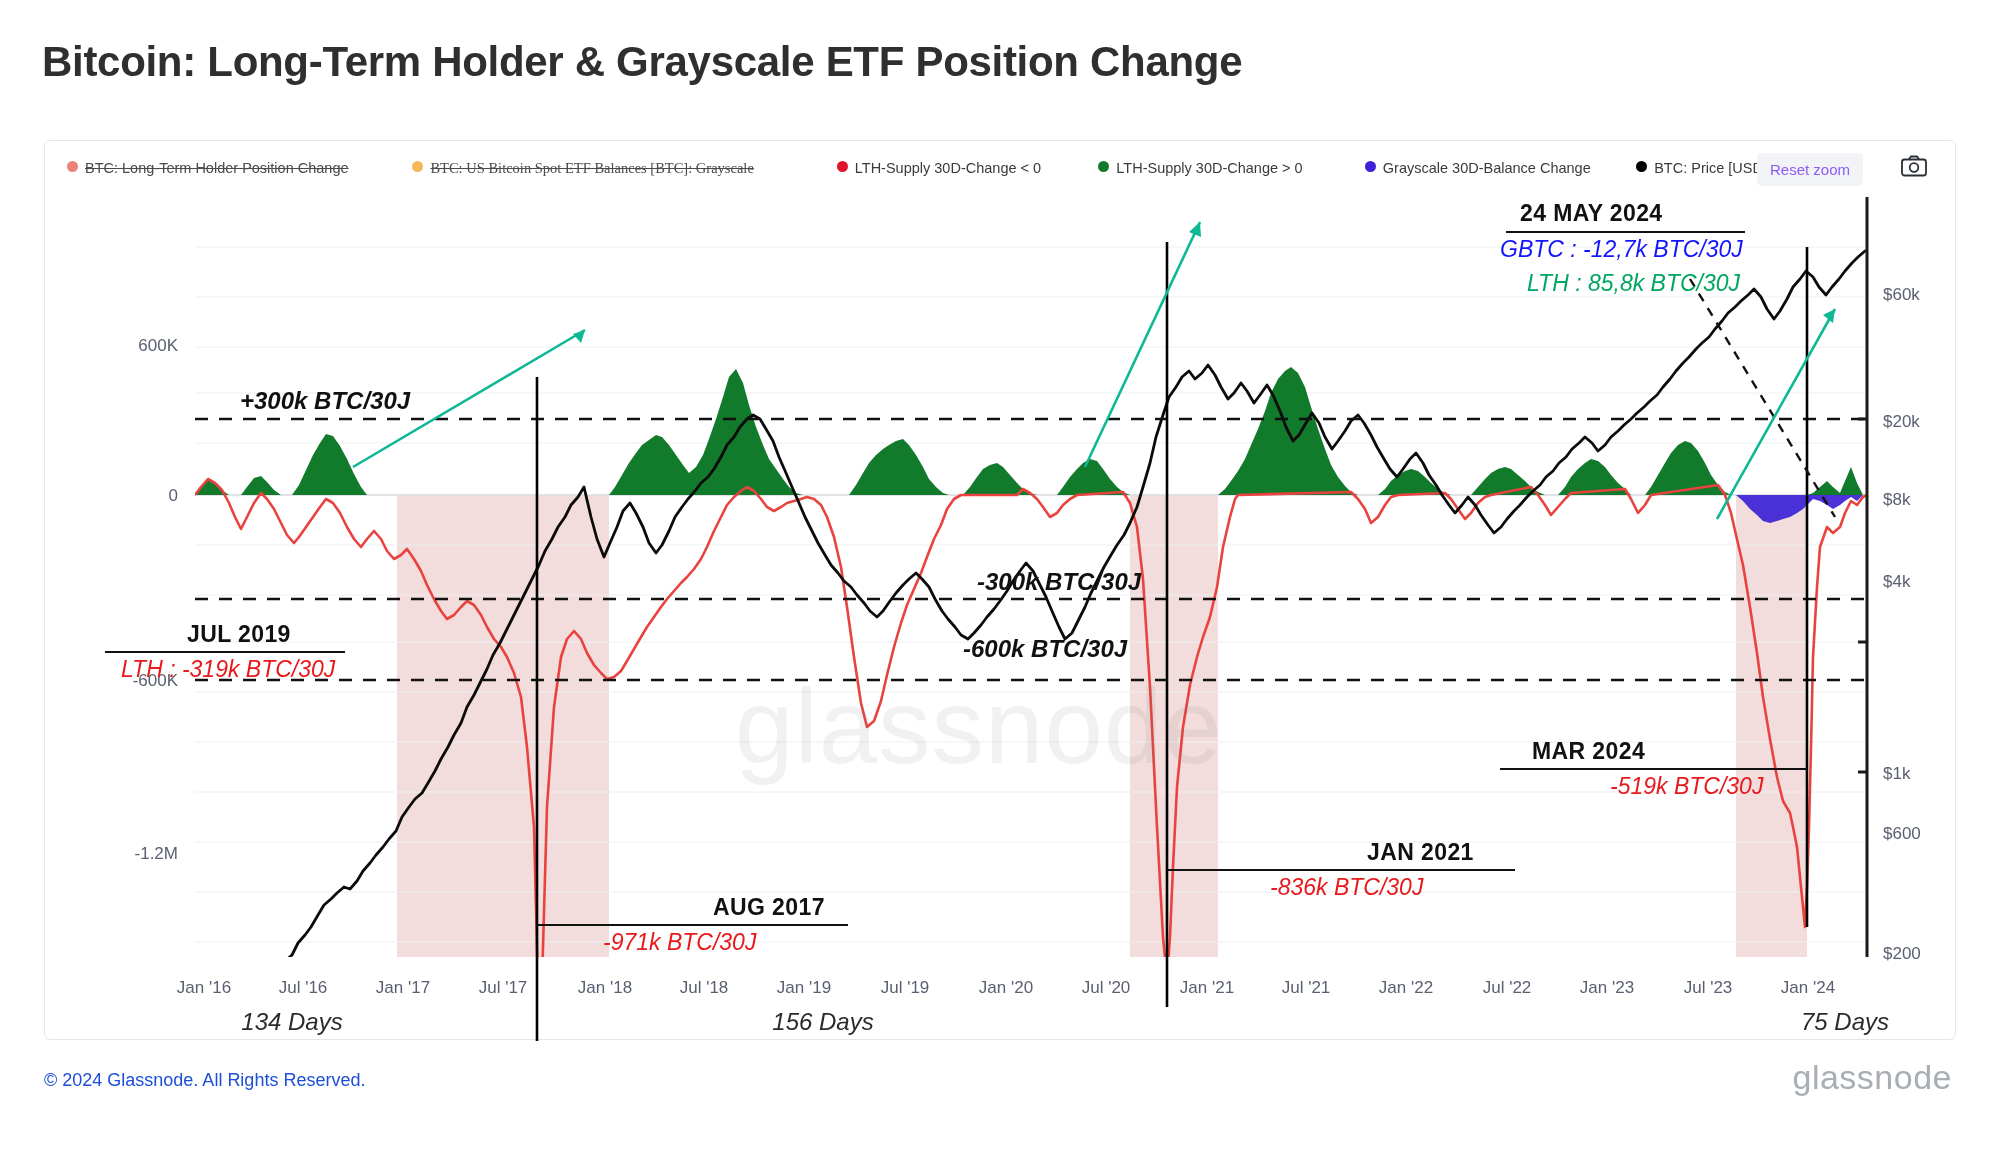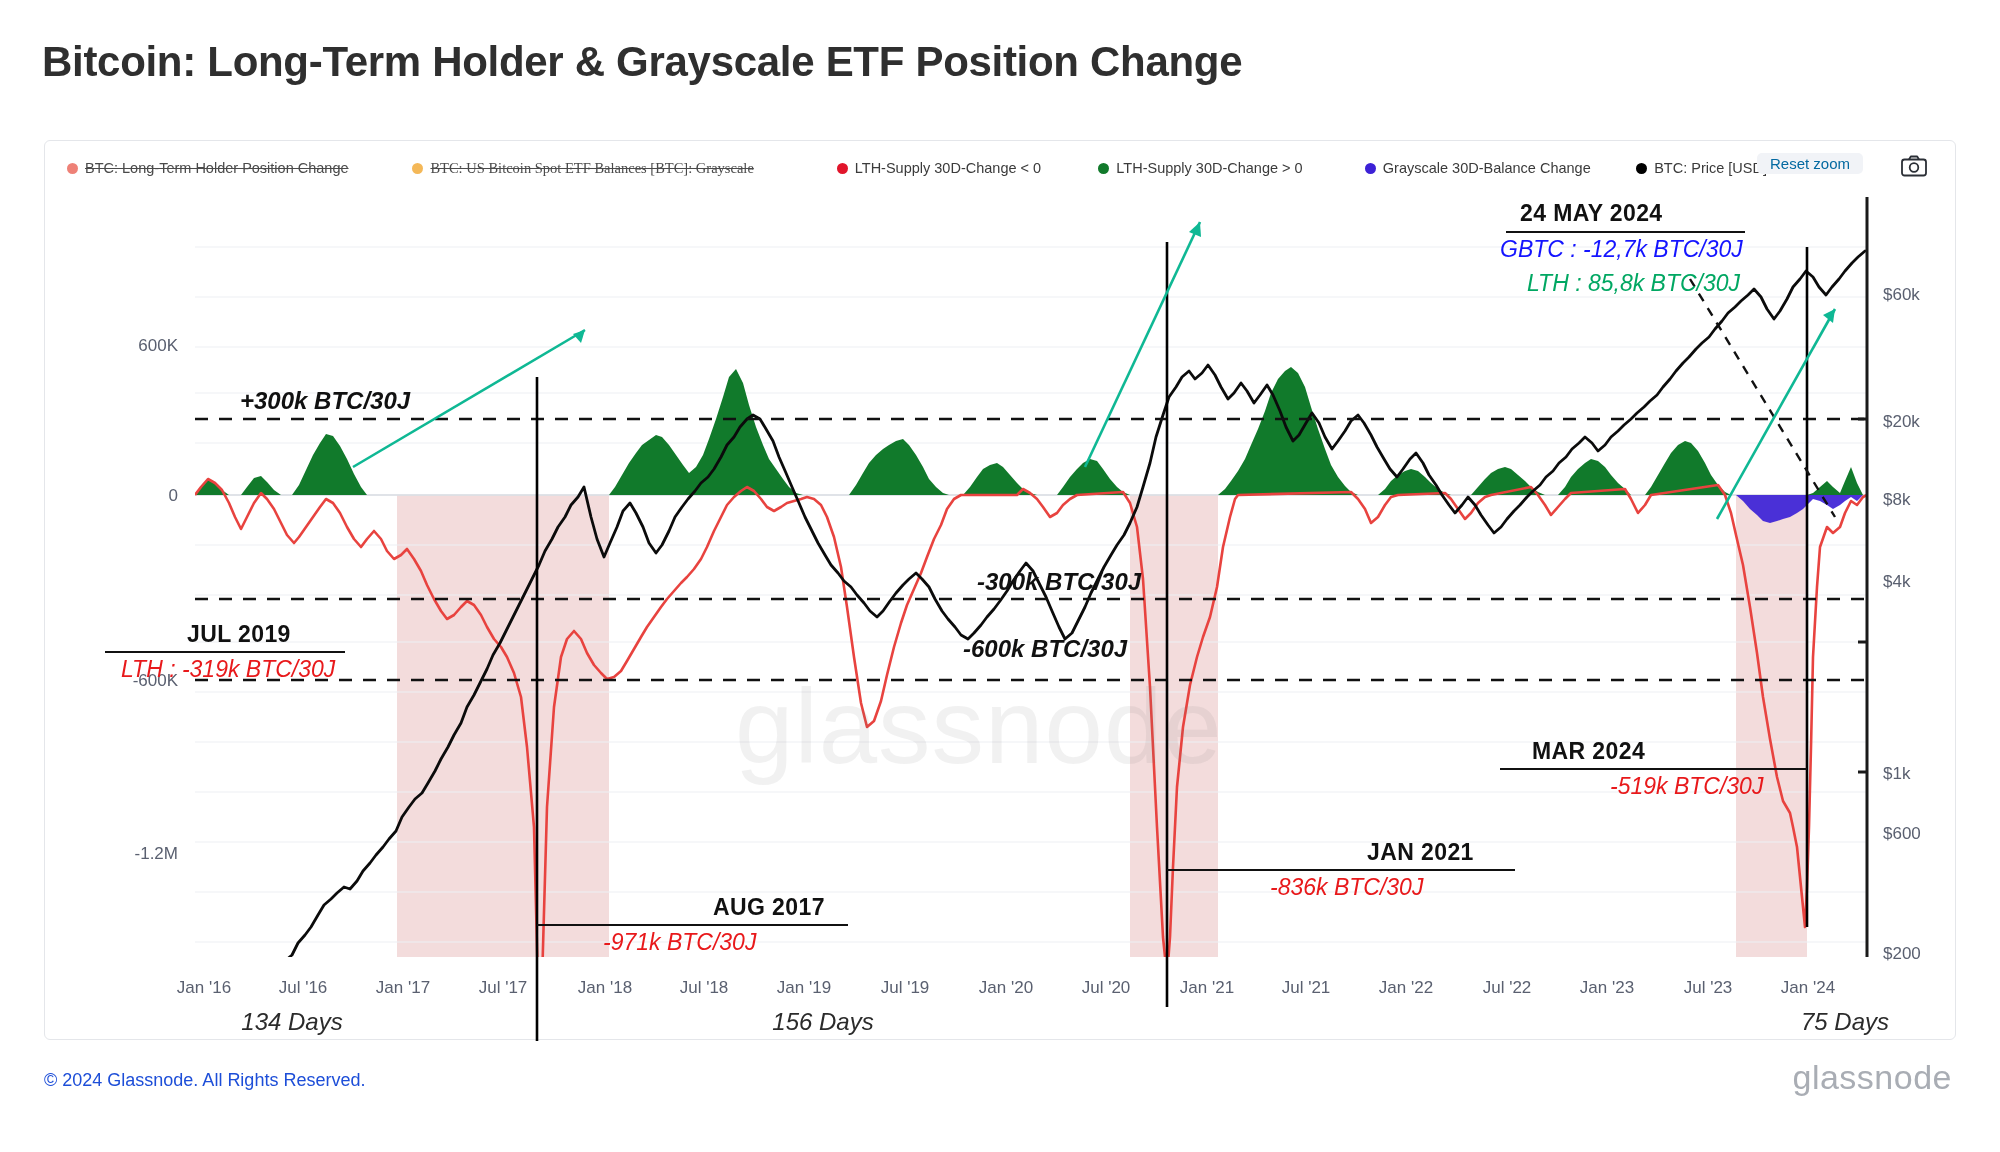--- a/index.html
+++ b/index.html
@@ -41,21 +41,21 @@
   .legend {
     position: absolute;
     left: 22px; top: 14px;
     width: 1700px;
     display: flex;
     align-items: center;
     gap: 0px;
     height: 26px;
   }
   .legend-item {
-    display: flex; align-items: center;
+    display: flex; 
     gap: 7px;
     font-size: 14.5px;
     color: #3b3b3b;
     white-space: nowrap;
     cursor: pointer;
   }
   .legend-dot {
     width: 11px; height: 11px;
     border-radius: 50%;
     flex: 0 0 auto;
@@ -67,24 +67,24 @@
   }
   .legend-item.off .legend-dot { opacity: 0.75; }
 
   
   .reset-zoom {
     position: absolute;
     right: 92px; top: 12px;
     background: #f1f3f7;
     border: none;
     border-radius: 5px;
-    padding: 2px 13px;
+    padding: 8px 13px;
     font-size: 15px;
     font-family: "Liberation Sans", sans-serif;
-    color: #0369a1;
+    color: #8b5cf6;
     cursor: pointer;
   }
   .camera-btn {
     position: absolute;
     right: 24px; top: 10px;
     width: 34px; height: 30px;
     cursor: pointer;
     display: flex; align-items: center; justify-content: center;
   }
 

